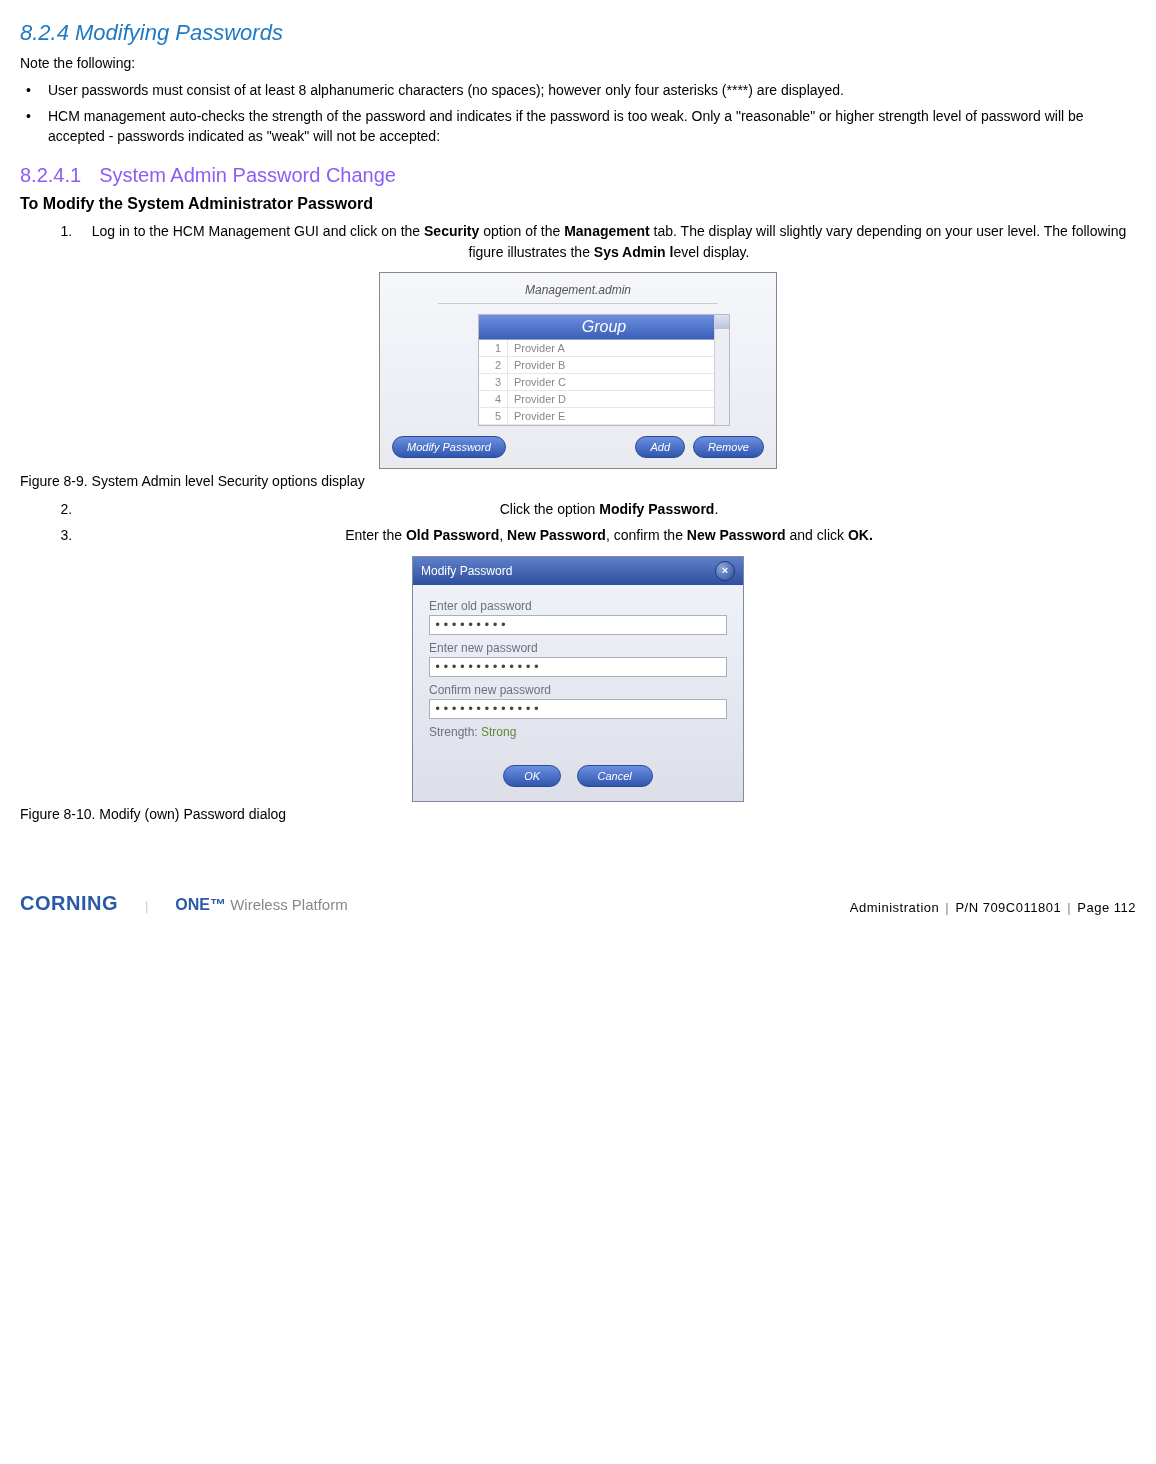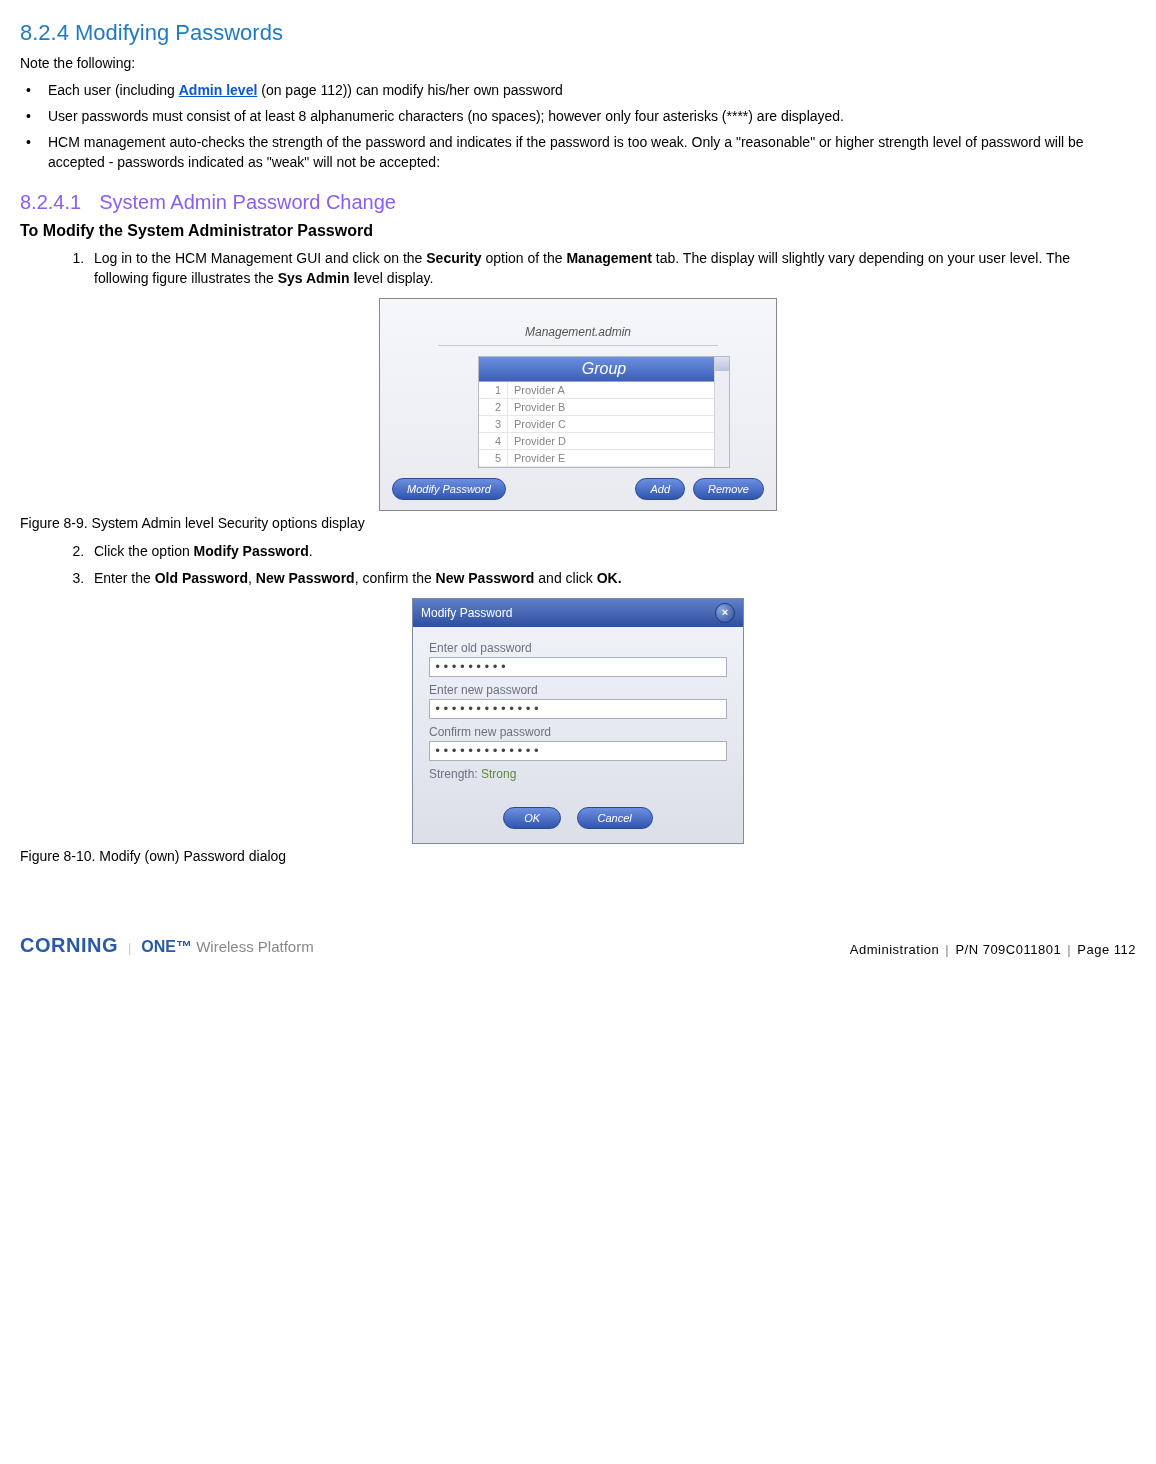--- a/index.html
+++ b/index.html
@@ -10,20 +10,21 @@
     padding: 20px 20px 10px 20px;
     width: 1156px;
     box-sizing: border-box;
     background: #fff;
   }
   .h2 {
     color: #1f7ac4;
     font-size: 22px;
     font-family: Arial, sans-serif;
     margin: 0 0 8px 0;
+    font-style: italic;
   }
   .h3 {
     color: #8b5cf6;
     font-size: 20px;
     font-family: Arial, sans-serif;
     margin: 18px 0 6px 0;
   }
   .h3 .num {
     margin-right: 18px;
   }
@@ -58,35 +59,36 @@
     font-family: Arial, sans-serif;
     font-weight: bold;
     font-size: 16px;
     margin: 8px 0 8px 0;
   }
   ol.steps {
     padding-left: 56px;
     margin: 0;
   }
   ol.steps > li {
-    margin: 6px 12px;
+    margin: 6px 0;
     line-height: 1.45;
     padding-left: 6px;
+    text-align: center;
   }
   .b { font-weight: bold; }
 
   
   .fig-wrap { text-align: center; margin: 10px 0 4px 0; }
   .fig-caption { margin: 4px 0 10px 0; }
   .panel1 {
     display: inline-block;
     width: 380px;
     border: 1px solid #888;
     background: linear-gradient(#f6f7fb, #e8eaf0);
-    padding: 20px 8px 10px 8px;
+    padding: 4px 8px 10px 8px;
     text-align: left;
     font-family: Tahoma, Arial, sans-serif;
     font-size: 12px;
     color: #555;
   }
   .panel1 .title-row {
     text-align: center;
     font-style: italic;
     margin: 6px auto 10px auto;
     width: 280px;
@@ -176,39 +178,36 @@
   
   .footer {
     margin-top: 70px;
     display:flex;
     justify-content: space-between;
     align-items: flex-end;
     font-family: Verdana, Arial, sans-serif;
     font-size: 13px;
   }
   .footer-left {
-    display:flex; align-items: baseline; gap: 10px;
+    display:flex; align-items: baseline; gap: 27px;
     color:#333;
   }
   .corning { color:#2a5aa7; font-weight: bold; font-size: 20px; letter-spacing: 0.5px;}
   .one { color:#2a5aa7; font-weight: bold; font-size: 16px; }
   .platform { color:#888; font-size: 15px; }
   .footer-right { color:#000; letter-spacing: 0.5px;}
   .footer-right .sep { color:#888; margin: 0 2px; }
 </style>
 </head>
 <body>
 
 <div class="h2">8.2.4 Modifying Passwords</div>
 <div class="plain">Note the following:</div>
 
 <ul class="bullets">
-  <li>
-    <span>Each user (including </span><span class="link">Admin level</span><span> (on page 112)) can modify his/her own password</span>
-  </li>
   <li>User passwords must consist of at least 8 alphanumeric characters (no spaces); however only four asterisks (****) are displayed.</li>
   <li>HCM management auto-checks the strength of the password and indicates if the password is too weak. Only a "reasonable" or higher strength level of password will be accepted - passwords indicated as "weak" will not be accepted:</li>
 </ul>
 
 <div class="h3">
   <span class="num">8.2.4.1</span><span>System Admin Password Change</span>
 </div>
 
 <div class="subhead">To Modify the System Administrator Password</div>
 

